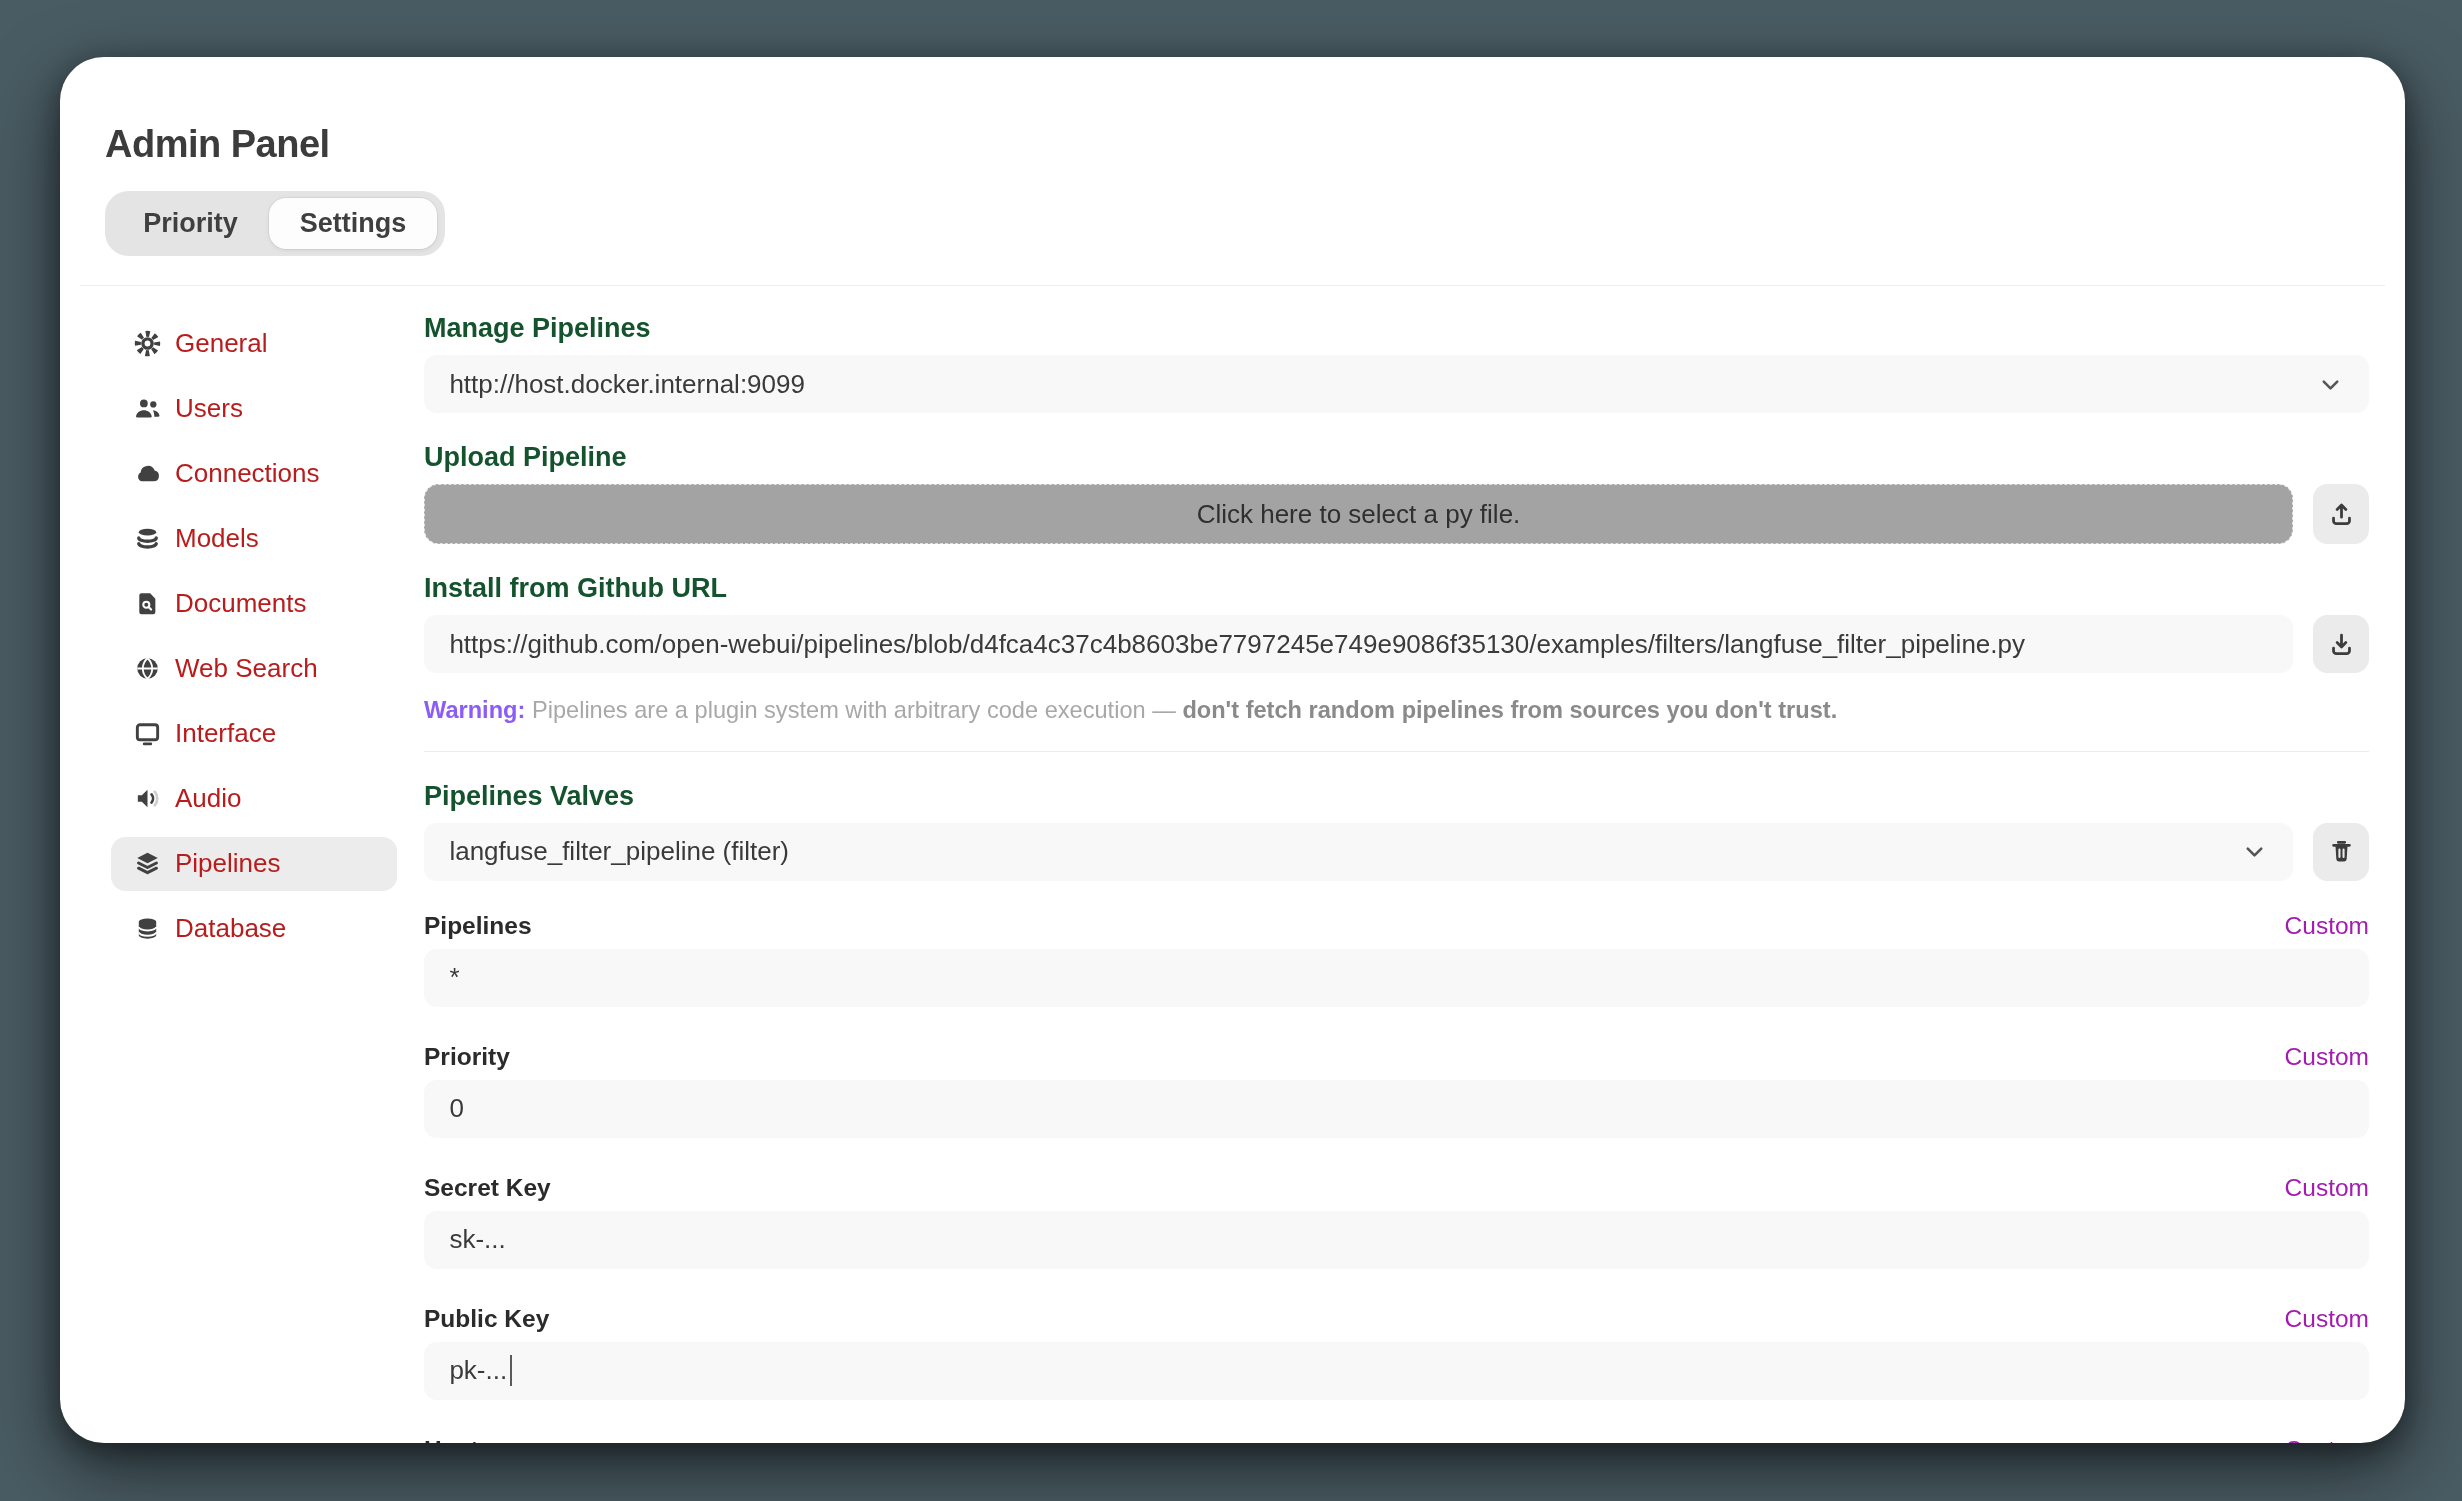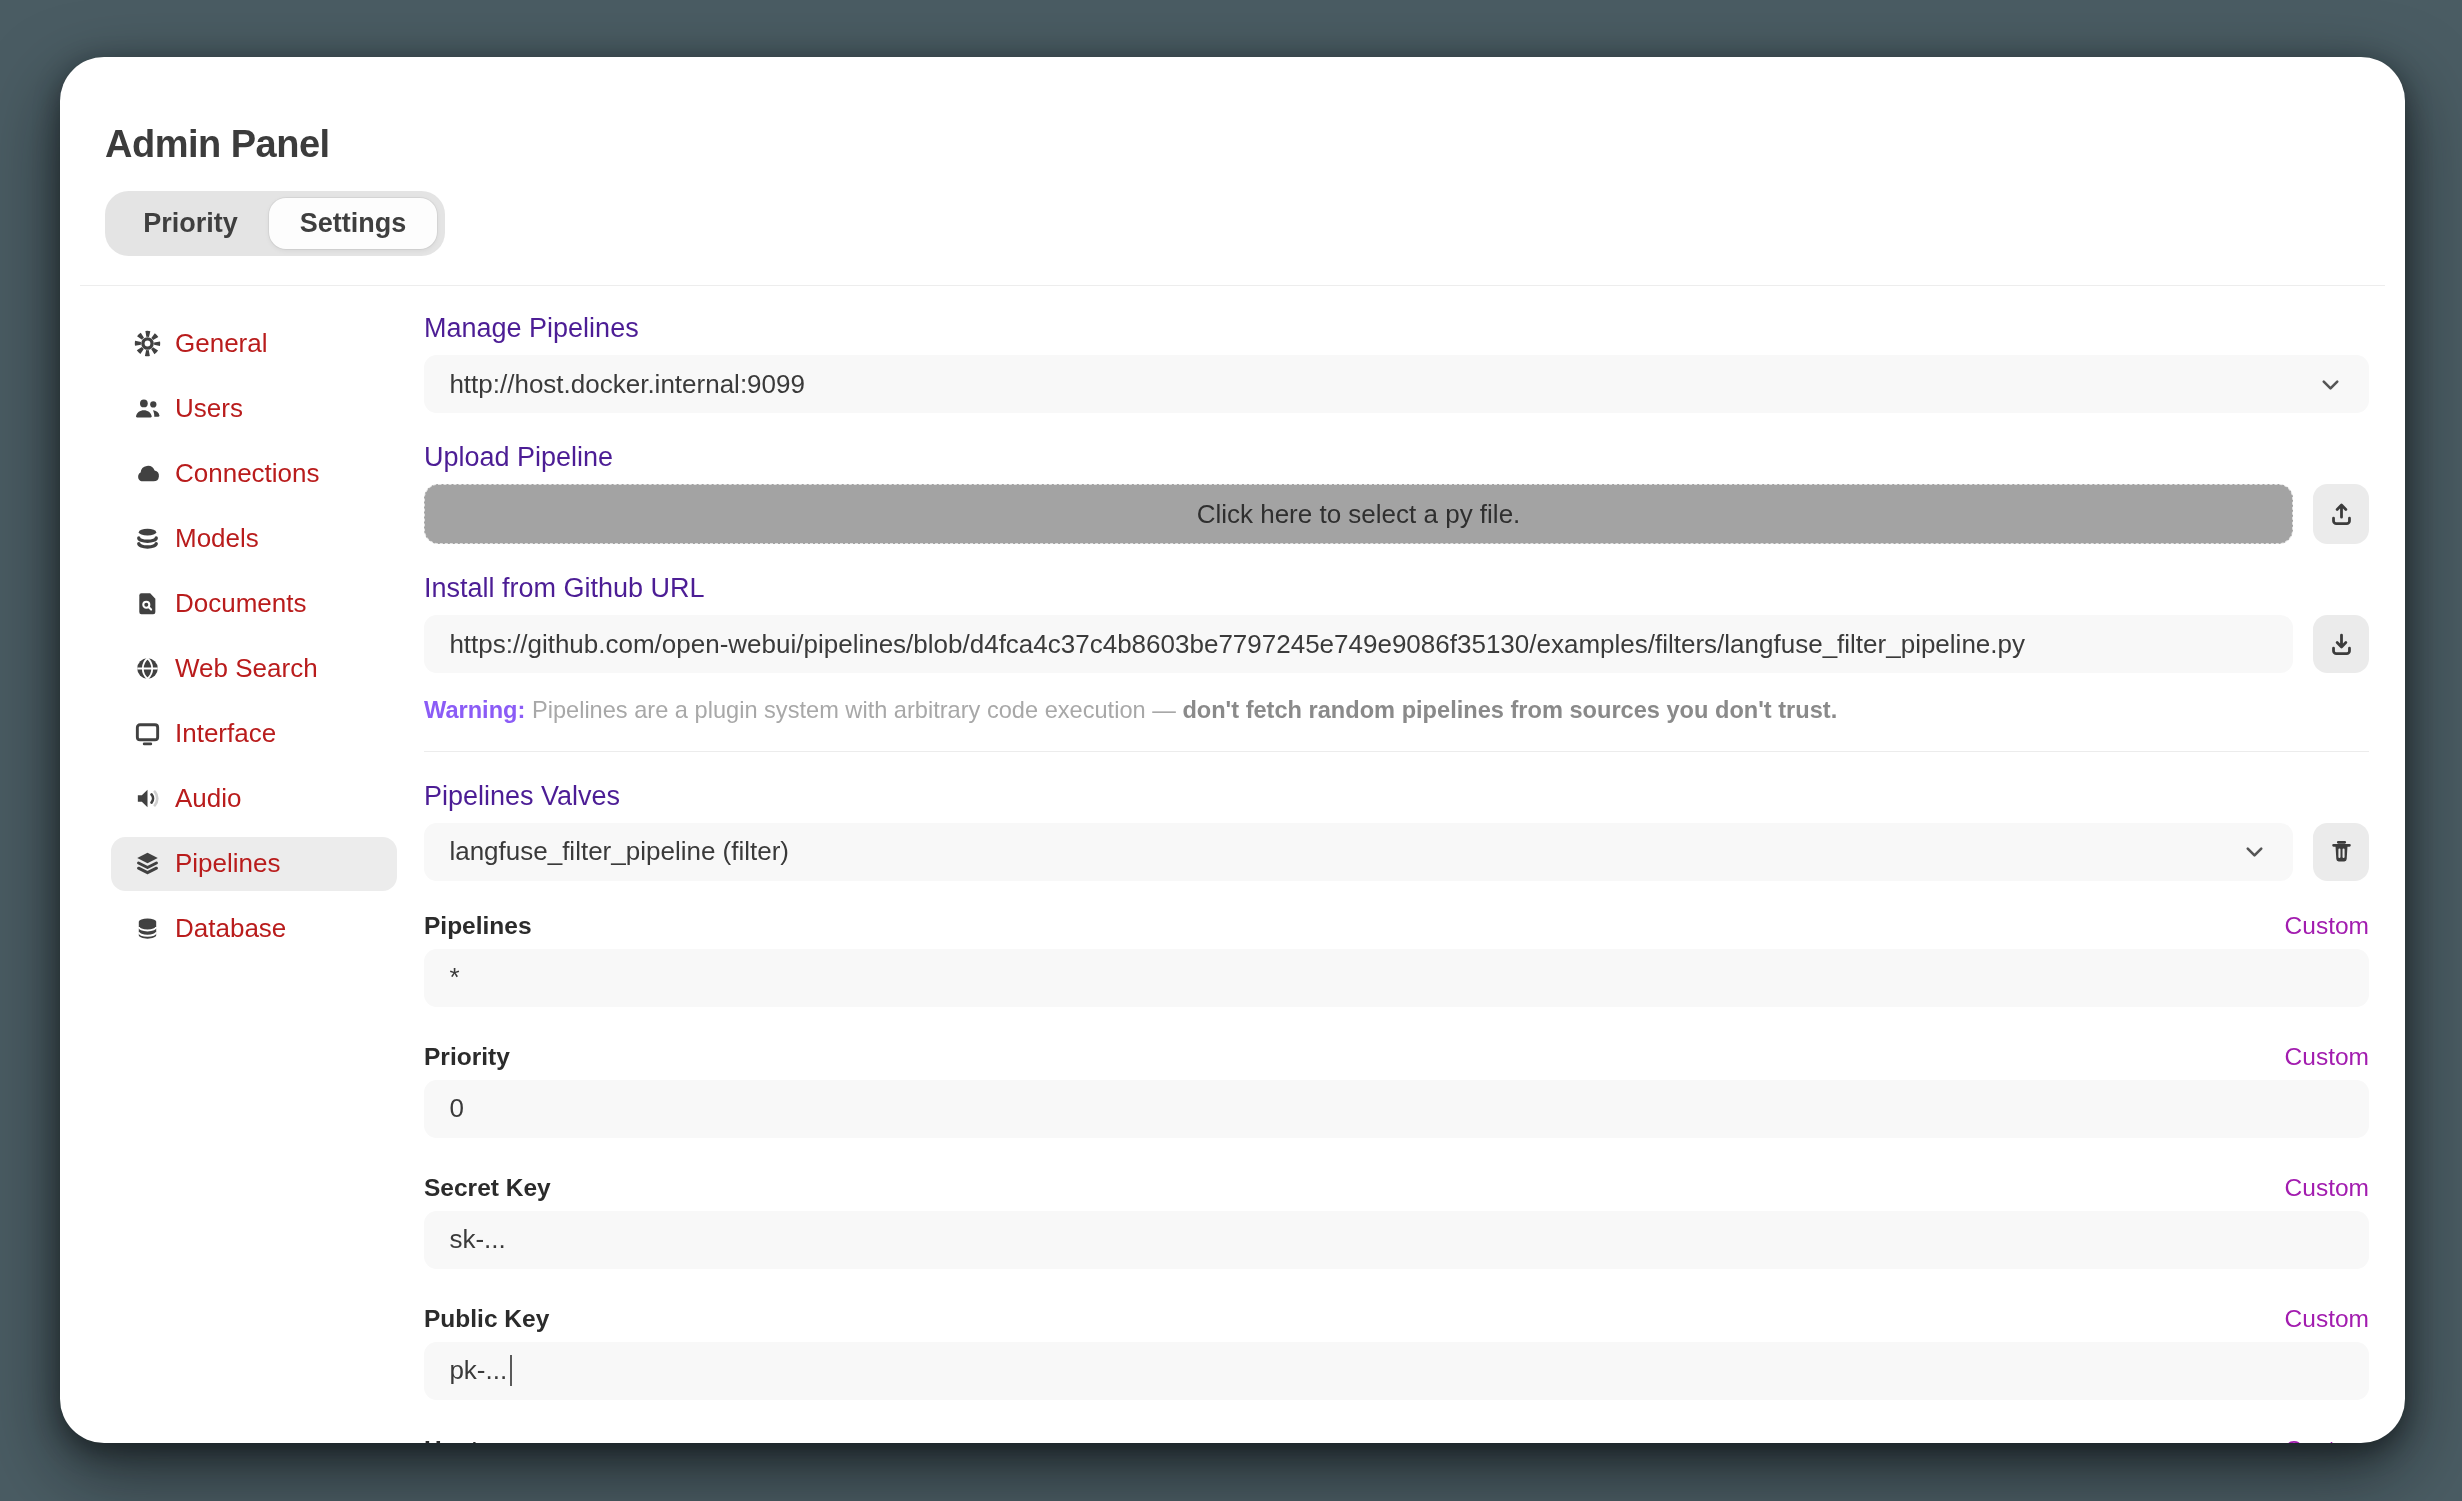--- a/index.html
+++ b/index.html
@@ -38,21 +38,21 @@
   .sidebar { width:286px; flex-shrink:0; display:flex; flex-direction:column; gap:11px; padding-top:3.6px; }
   .side-item {
     height:54px; border-radius:14.5px; display:flex; align-items:center; gap:13px;
     padding:0 22px; font-size:26px; color:#b91c1c; cursor:pointer; white-space:nowrap;
   }
   .side-item.active { background:#ececec; }
   .side-item .ic { width:29px; height:29px; flex-shrink:0; color:#414141; }
   .ic svg { width:100%; height:100%; display:block; }
   .content { flex:1; margin-left:27px; padding-bottom:51px; min-width:0; }
   
-  .heading { font-size:27px; font-weight:400; color:#4c1d95; margin:0 0 11px 0; }
+  .heading { font-size:27px; font-weight:700; color:#14532d; margin:0 0 11px 0; }
   .mt { margin-top:29px; }
   .row { display:flex; gap:20px; align-items:stretch; }
   .field, .select {
     height:58px; background:#f8f8f8; border-radius:12.7px;
     display:flex; align-items:center; padding:0 25.4px;
     font-size:26px; color:#3a3a3a; flex:1; min-width:0;
   }
   .field span, .select span { white-space:nowrap; overflow:hidden; text-overflow:ellipsis; }
   .select { cursor:pointer; }
   .chev { margin-left:auto; width:27px; height:27px; flex-shrink:0; color:#555; }

